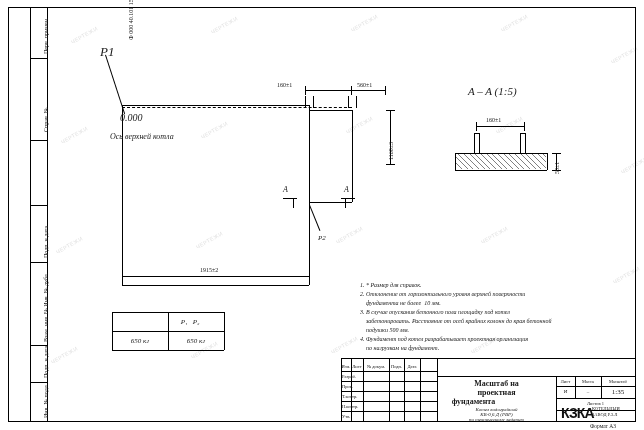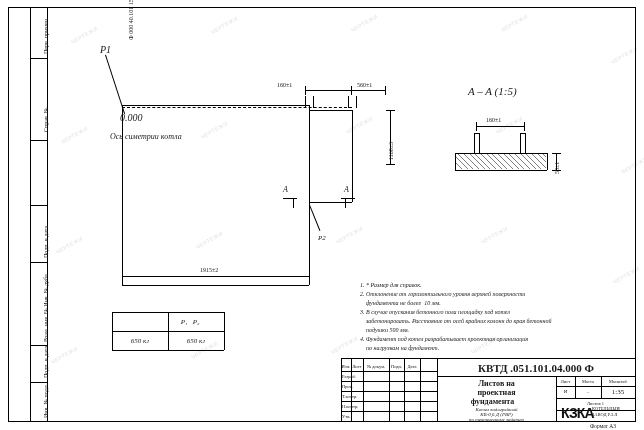--- a/index.html
+++ b/index.html
@@ -88,25 +88,25 @@
   <div class="ln v" style="left:305px;top:96px;height:12px;"></div>
   <div class="ln v" style="left:313px;top:96px;height:12px;"></div>
   <div class="ln v" style="left:348px;top:96px;height:12px;"></div>
   <div class="ln v" style="left:356px;top:96px;height:12px;"></div>
 
   <div class="dash" style="left:122px;top:107px;width:230px;"></div>
 
   <div class="ln" style="left:105px;top:55px;width:1px;height:62px;transform:rotate(-18deg);transform-origin:top left;"></div>
   <div class="ln" style="left:309px;top:205px;width:1px;height:28px;transform:rotate(-22deg);transform-origin:top left;"></div>
 
-  <div class="txt it" style="left:100px;top:44px;font-size:10px;text-align:right;">P1</div>
+  <div class="txt it" style="left:100px;top:44px;font-size:13px;text-align:right;">P1</div>
   <div class="txt it" style="left:318px;top:234px;font-size:7px;">P2</div>
 
   <div class="txt it" style="left:120px;top:112px;font-size:10px;">0.000</div>
-  <div class="txt it" style="left:110px;top:132px;font-size:8px;">Ось симетрии котла</div>
+  <div class="txt it" style="left:110px;top:132px;font-size:8px;">Ось верхней котла</div>
 
   <div class="txt it" style="left:283px;top:185px;font-size:8px;">A</div>
   <div class="txt it" style="left:344px;top:185px;font-size:8px;">A</div>
   <div class="ln h" style="left:283px;top:198px;width:14px;"></div>
   <div class="ln h" style="left:341px;top:198px;width:14px;"></div>
   <div class="ln v" style="left:293px;top:198px;height:10px;"></div>
   <div class="ln v" style="left:345px;top:198px;height:10px;"></div>
 
   <div class="dim" style="left:305px;top:90px;width:46px;"></div>
   <div class="tick" style="left:305px;top:86px;height:9px;"></div>
@@ -194,39 +194,38 @@
   <div class="cell xs ctr" style="left:389px;top:364px;width:15px;">Подп.</div>
   <div class="cell xs ctr" style="left:404px;top:364px;width:16px;">Дата</div>
 
   <div class="cell xs" style="left:342px;top:374px;">Разраб.</div>
   <div class="cell xs" style="left:342px;top:384px;">Пров.</div>
   <div class="cell xs" style="left:342px;top:394px;">Т.контр.</div>
   <div class="cell xs" style="left:342px;top:404px;">Н.контр.</div>
   <div class="cell xs" style="left:342px;top:414px;">Утв.</div>
 
   <div class="ln h" style="left:437px;top:376px;width:198px;"></div>
-  <div class="cell ctr bold" style="left:437px;top:362px;width:198px;font-size:11px;font-family:'Liberation Serif',serif;">КВТД .051.101.04.000  Ф</div>
 
   <div class="ln v" style="left:556px;top:376px;height:45px;"></div>
   <div class="ln h" style="left:556px;top:386px;width:79px;"></div>
   <div class="ln h" style="left:556px;top:398px;width:79px;"></div>
   <div class="ln v" style="left:575px;top:376px;height:22px;"></div>
   <div class="ln v" style="left:601px;top:376px;height:22px;"></div>
 
   <div class="cell xs ctr" style="left:556px;top:379px;width:19px;">Лист</div>
   <div class="cell xs ctr" style="left:575px;top:379px;width:26px;">Масса</div>
   <div class="cell xs ctr" style="left:601px;top:379px;width:34px;">Масштаб</div>
   <div class="cell sm ctr" style="left:556px;top:389px;width:19px;">И</div>
   <div class="cell sm ctr" style="left:575px;top:389px;width:26px;">–</div>
   <div class="cell sm ctr" style="left:601px;top:388px;width:34px;font-size:7px;">1:35</div>
   <div class="cell xs ctr" style="left:556px;top:401px;width:79px;">Листов  1</div>
 
-  <div class="cell ctr bold" style="left:437px;top:379px;width:119px;font-size:8px;">Листов на</div>
+  <div class="cell ctr bold" style="left:437px;top:379px;width:119px;font-size:8px;">Масштаб на</div>
   <div class="cell ctr bold" style="left:437px;top:388px;width:119px;font-size:8px;">проектная</div>
-  <div class="cell ctr bold" style="left:433px;top:397px;width:119px;font-size:8px;">фундамента</div>
+  <div class="cell ctr bold" style="left:414px;top:397px;width:119px;font-size:8px;">фундамента</div>
   <div class="cell ctr it" style="left:437px;top:407px;width:119px;font-size:5px;">Котел водогрейный</div>
   <div class="cell ctr it" style="left:437px;top:412px;width:119px;font-size:5px;">КВ-0,6  Д (РВР)</div>
   <div class="cell ctr it" style="left:437px;top:417px;width:119px;font-size:5px;">по техническому заданию</div>
 
   <div class="ln h" style="left:556px;top:410px;width:79px;"></div>
   <div class="logo" style="left:561px;top:405px;">КЗКА</div>
   <div class="cell xs" style="left:592px;top:406px;">КОТЕЛЬНЫЙ</div>
   <div class="cell xs" style="left:592px;top:412px;">ЗАВОД Р.З.Л</div>
 
   <div class="txt" style="left:590px;top:423px;font-size:5.5px;">Формат A3</div>

